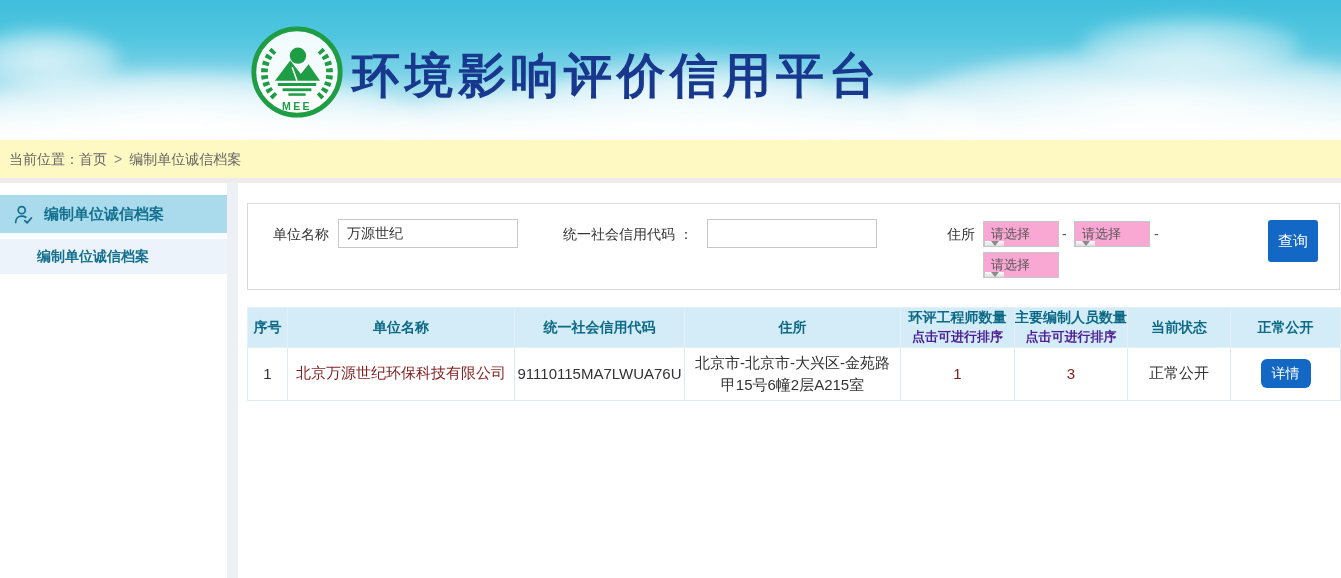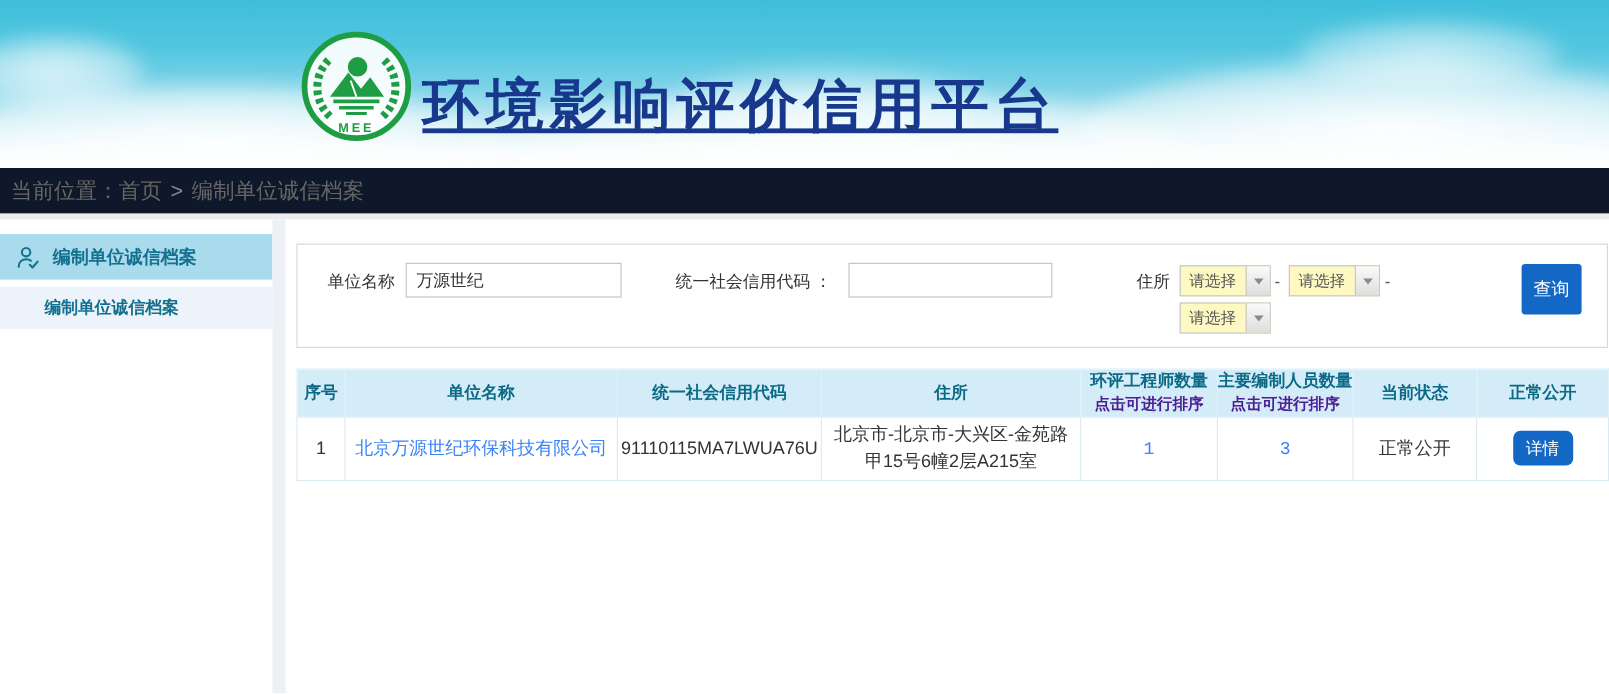--- a/index.html
+++ b/index.html
@@ -9,24 +9,24 @@
   .banner { position: relative; width: 100%; height: 140px; overflow: hidden;
     background: linear-gradient(180deg,#3fbedb 0%,#52c6e0 28%,#7cd2e7 52%,#c9ecf5 76%,#f2fafc 90%,#ffffff 100%); }
   .cloud { position:absolute; background: radial-gradient(ellipse at center, rgba(255,255,255,0.95) 0%, rgba(255,255,255,0.55) 55%, rgba(255,255,255,0) 100%); border-radius:50%; filter: blur(8px); }
   .c1 { left:-60px; bottom:-40px; width:480px; height:110px; }
   .c2 { left:380px; bottom:-55px; width:620px; height:120px; }
   .c3 { right:-80px; bottom:-30px; width:520px; height:120px; }
   .c4 { left:-30px; top:30px; width:150px; height:60px; opacity:.8; }
   .c5 { right:40px; top:18px; width:220px; height:55px; opacity:.7; }
   .c6 { left:560px; top:55px; width:260px; height:60px; opacity:.55; }
   .logo { position:absolute; left:249px; top:24px; width:96px; height:96px; }
-  .site-title { position:absolute; left:352px; top:56px; font-size:48px; font-weight:bold; color:#17388c; letter-spacing:5px;text-decoration:underline; }
+  .site-title { position:absolute; left:352px; top:44px; font-size:48px; font-weight:bold; color:#17388c; letter-spacing:5px; }
 
   
-  .breadcrumb-bar { height:38px; line-height:38px; padding-left:9px; font-size:18px; color:#666; background:#0f172a; }
+  .breadcrumb-bar { height:38px; line-height:38px; padding-left:9px; font-size:14px; color:#666; background:#fef9c3; }
   .breadcrumb-bar a { color:#666; text-decoration:none; cursor:pointer; }
   .crumb-sep { margin:0 7px; color:#888; }
   .hr-divider { height:5px; background:#ececec; }
 
   
   .main { position:relative; height:395px; background:#fff; }
   .sidebar { position:absolute; left:0; top:0; width:227px; }
   .side-item1 { margin-top:12px; height:38px; background:#a9dbec; display:flex; align-items:center; padding-left:13px; cursor:pointer; }
   .side-item1 .txt { font-size:15px; font-weight:bold; color:#14708f; margin-left:10px; }
   .side-item2 { margin-top:6px; height:35px; line-height:35px; background:#ecf3fa; padding-left:37px; font-size:14px; font-weight:bold; color:#14708f; cursor:pointer; }
@@ -36,40 +36,40 @@
 
   
   .search-box { position:relative; margin-top:20px; width:1093px; height:87px; border:1px solid #d9d9d9; background:#fff; }
   .f-label { position:absolute; font-size:14px; color:#333; top:22px; }
   .lbl-name { left:25px; }
   .lbl-code { left:315px;text-align:center; }
   .lbl-addr { left:699px; }
   .f-input { position:absolute; top:15px; height:29px; border:1px solid #c6c6c6; font-size:14px; color:#333; padding:0 8px; outline:none; }
   .inp-name { left:90px; width:180px; }
   .inp-code { left:459px; width:170px; }
-  .sel { position:absolute; width:76px; height:26px; border:1px solid #c6c6c6; background:#fef9c3; display:flex; cursor:pointer; }
+  .sel { position:absolute; width:76px; height:26px; border:1px solid #c6c6c6; background:#f9a8d4; display:flex; cursor:pointer;flex-direction:column; }
   .sel .sel-txt { flex:1; font-size:13px; color:#555; line-height:24px; padding-left:7px; overflow:hidden; }
   .sel .sel-arrow-box { width:20px; border-left:1px solid #c6c6c6; background:linear-gradient(#fafafa,#dedede); display:flex; align-items:center; justify-content:center; }
   .tri-down { width:0; height:0; border-left:4px solid transparent; border-right:4px solid transparent; border-top:5px solid #8a8a8a; }
   .sel-1 { left:735px; top:17px; }
   .sel-2 { left:826px; top:17px; }
   .sel-3 { left:735px; top:48px; }
   .dash { position:absolute; top:22px; font-size:14px; color:#555; }
   .dash-1 { left:814px; }
   .dash-2 { left:906px; }
   .btn-query { position:absolute; left:1020px; top:16px; width:50px; height:42px; background:#1268c4; color:#fff; font-size:15px; border:none; border-radius:3px; cursor:pointer; }
 
   
   .result-table { margin-top:17px; width:1093px; border-collapse:collapse; table-layout:fixed; }
   .result-table th { background:#d4ecf7; color:#0c6a87; font-size:14px; font-weight:bold; height:40px; border:1px solid #e2f1f8; text-align:center; vertical-align:middle; }
   .result-table td { background:#fff; height:45px; border:1px solid #dceaf2; text-align:center; vertical-align:middle; font-size:15px; color:#333; }
   .sort-hint { color:#4c1d95; font-size:13px; font-weight:bold; margin-top:1px; }
   .th-sortable { cursor:pointer; }
   .teal { color:#2d7ca8; }
-  a.cell-link { color:#3b82f6; text-decoration:none; cursor:pointer;font-family:Liberation Mono, monospace; }
+  a.cell-link { color:#7f1d1d; text-decoration:none; cursor:pointer; }
   .td-code { font-size:16px; color:#444; }
   .td-addr { font-size:14px; color:#555; line-height:1.45; padding:4px 6px;margin-left:35px; }
   .btn-detail { width:50px; height:29px; background:#1268c4; color:#fff; font-size:14px; border:none; border-radius:6px; cursor:pointer; }
 </style>
 </head>
 <body>
 
 <div class="banner">
   <div class="cloud c1"></div>
   <div class="cloud c2"></div>

